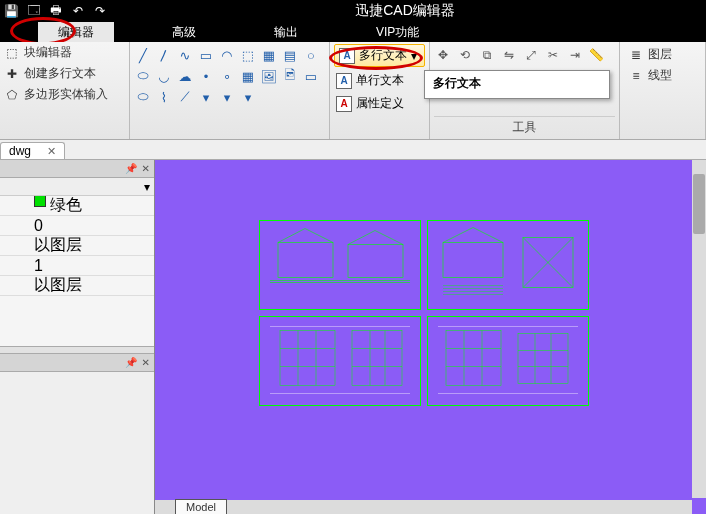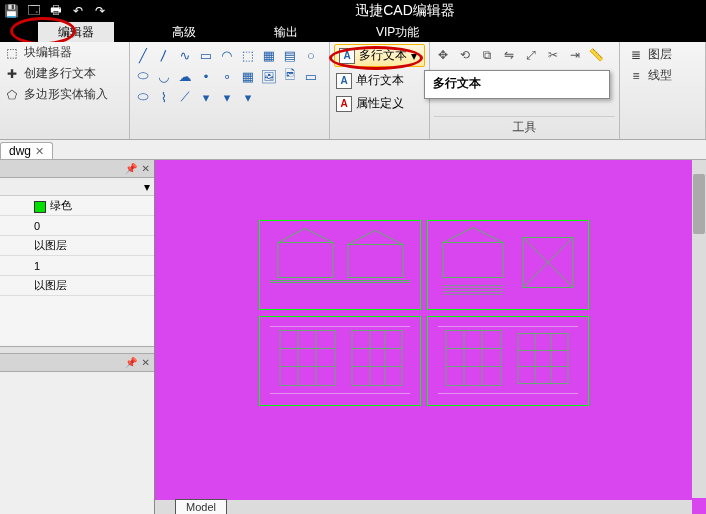--- a/index.html
+++ b/index.html
@@ -29,35 +29,35 @@
 .text-btn .a-ico { width:16px;height:16px;background:#fff;border:1px solid #666;display:flex;align-items:center;justify-content:center;font-size:10px;color:#225faa;font-weight:bold; }
 .text-btn.main { border:1px solid #f5b400; background:linear-gradient(#fff8e0,#ffe9a0); padding:2px 4px; border-radius:2px; }
 .text-highlight { position:absolute; border:3px solid #d00000; border-radius:50%; width:94px; height:24px; left:329px; top:4px; pointer-events:none; }
 .tooltip { position:absolute; left:424px; top:28px; width:186px; background:#fff; border:1px solid #888; box-shadow:2px 2px 4px rgba(0,0,0,0.3); padding:4px 8px; font-size:12px; }
 .tooltip .tt-title { font-weight:bold; margin-bottom:2px; }
 .tool-icons { display:flex; flex-wrap:wrap; gap:4px; width:180px; padding:2px 0; }
 .tool-icons .t-ico { width:18px;height:18px;display:flex;align-items:center;justify-content:center;color:#555;font-size:12px; }
 .prop-body { display:flex;flex-direction:column;gap:4px;padding:2px 4px; }
 
 .doc-tab-bar { height: 20px; background: #efefef; display: flex; align-items: flex-end; border-bottom:1px solid #aaa; }
-.doc-tab { background:#fff; border:1px solid #aaa; border-bottom:none; padding:1px 8px; font-size:12px; display:flex; align-items:center; gap:4px; border-radius:3px 3px 0 0; }
+.doc-tab { background:#fff; border:1px solid #aaa; border-bottom:none; padding:1px 8px; font-size:12px; display:flex; align-items:center; gap:16px; border-radius:3px 3px 0 0; }
 .doc-tab .close { color:#666; font-size:11px; }
 
 .workspace { display:flex; height: 354px; }
 .left-panels { width:155px; background:#efefef; display:flex; flex-direction:column; border-right:1px solid #888; }
 .panel-hdr { height:18px; background:#d5d5d5; border-bottom:1px solid #aaa; display:flex;align-items:center;justify-content:flex-end;padding:0 4px;gap:4px;font-size:10px;color:#555; }
 .prop-list { flex:0 0 150px; overflow:auto; background:#f5f5f5; }
 .prop-row { display:flex; border-bottom:1px solid #ddd; height:20px; align-items:center; }
 .prop-row .k { width:30px; padding:0 4px; color:#555; font-size:11px; }
-.prop-row .v { flex:1; padding:0 4px; font-size:11px; display:flex; align-items:flex-end; gap:4px; }
+.prop-row .v { flex:1; padding:0 4px; font-size:16px; display:flex; align-items:flex-start; gap:4px; }
 .color-swatch { width:12px;height:12px;background:#00e000;border:1px solid #333; }
 .panel-sep { height:8px; background:#e2e2e2; border-top:1px solid #aaa;border-bottom:1px solid #aaa; }
 .panel2-body { flex:1; background:#fff; border:1px solid #ccc; padding:4px 8px; font-size:12px; }
 
-.canvas { flex:1; background:#d946ef; position:relative; }
+.canvas { flex:1; background:#8b5cf6; position:relative; }
 .model-tab { position:absolute; left:20px; bottom:0; background:#fafafa; border:1px solid #555; border-bottom:none; padding:1px 10px; font-size:11px; color:#333; }
 .scroll-v { position:absolute; right:0; top:0; bottom:16px; width:14px; background:#dcdcdc; }
 .scroll-v .thumb { position:absolute; left:1px; right:1px; top:14px; height:60px; background:#aaa; border-radius:2px; }
 .scroll-h { position:absolute; left:0; right:14px; bottom:0; height:14px; background:#dcdcdc; }
 .drawings { position:absolute; left:104px; top:60px; width:330px; height:180px; display:grid; grid-template-columns:1fr 1fr; grid-template-rows:1fr 1fr; gap:6px; }
 .dwg-cell { border:1px solid #0f0; position:relative; }
 .dwg-cell svg { width:100%; height:100%; }
 </style>
 </head>
 <body>

